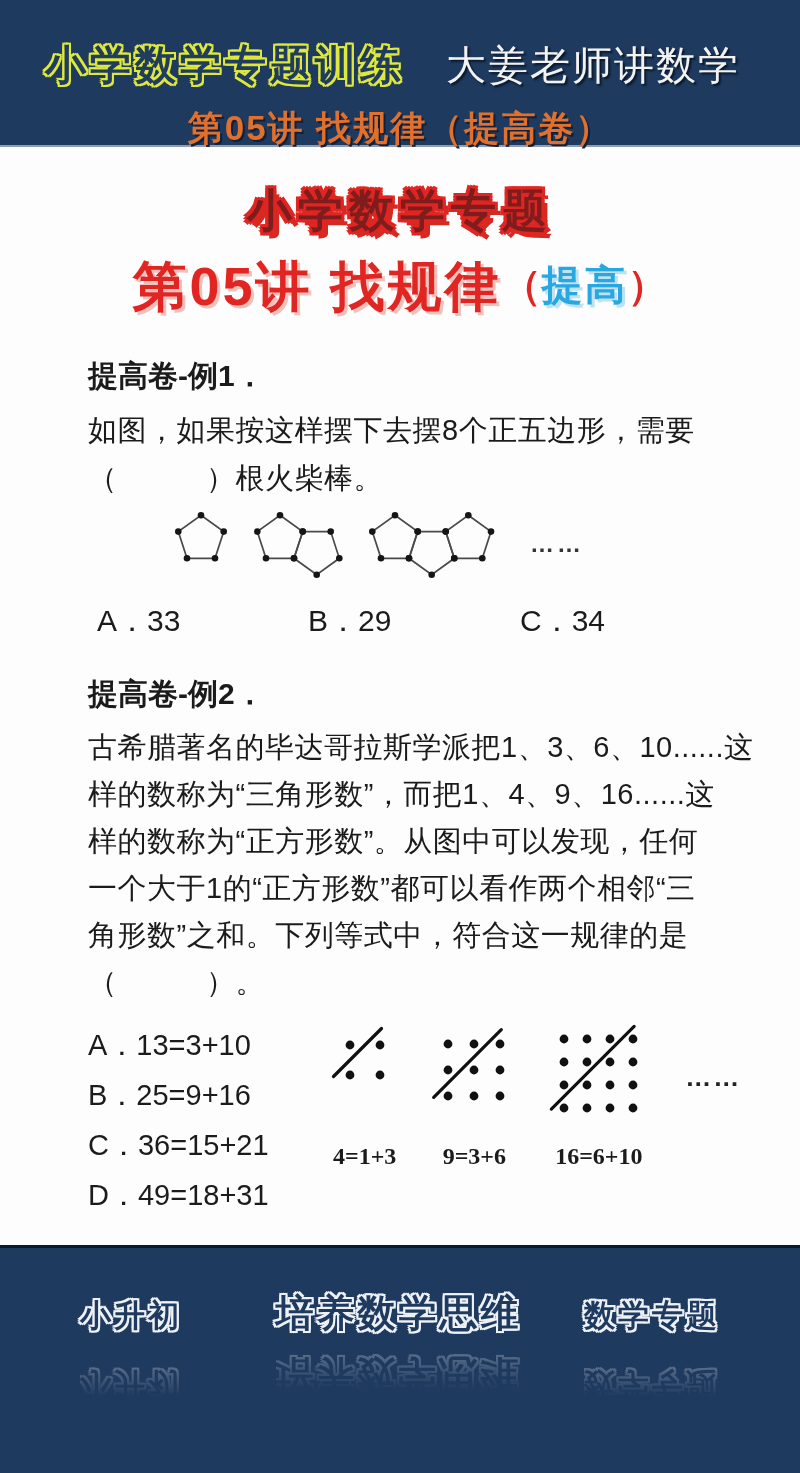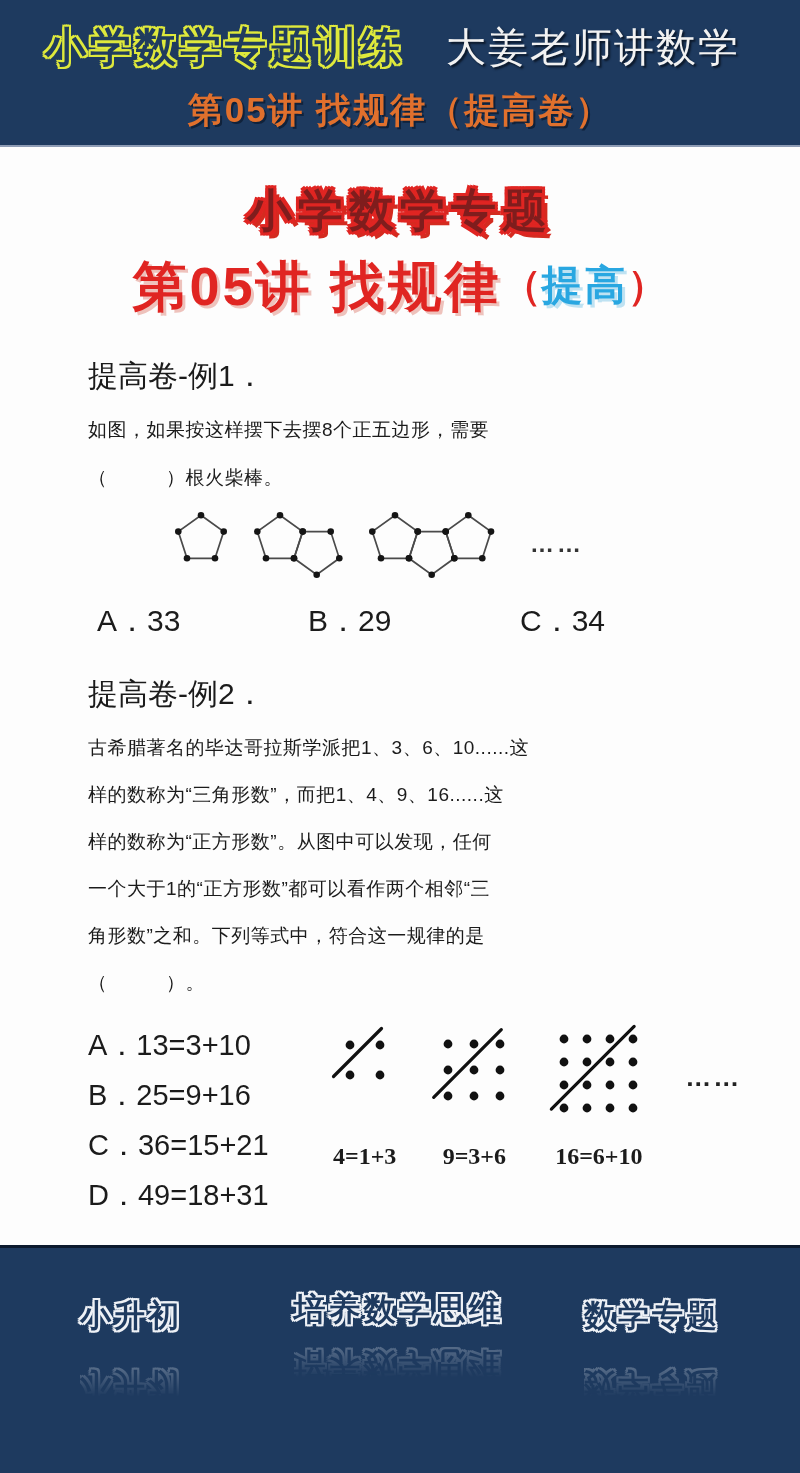--- a/index.html
+++ b/index.html
@@ -10,21 +10,21 @@
   *{margin:0;padding:0;box-sizing:border-box;}
   html,body{background:#777;}
   body{font-family:"Liberation Sans","DejaVu Sans",sans-serif;}
   .page{width:800px;height:1473px;background:var(--paper);position:relative;
         margin:0 auto;overflow:hidden;color:var(--ink);}
 
   
   .top{height:147px;background:var(--navy);border-bottom:2px solid #8e9cb5;
        position:relative;}
   .top-row{display:flex;justify-content:space-between;align-items:center;
-           padding:20px 60px 0 45px;}
+           padding:38px 60px 0 45px;}
   .logo{font-size:41px;font-weight:bold;letter-spacing:4px;color:#203c5e;
         text-shadow:-2px -2px 0 var(--yellow),0 -2px 0 var(--yellow),2px -2px 0 var(--yellow),
                     -2px 0 0 var(--yellow),2px 0 0 var(--yellow),
                     -2px 2px 0 var(--yellow),0 2px 0 var(--yellow),2px 2px 0 var(--yellow);}
   .brand{font-family:"Liberation Serif","DejaVu Serif",serif;font-size:40px;
          color:#f2f2f2;letter-spacing:2px;text-shadow:2px 2px 2px #0b1728;}
   .banner{text-align:center;margin-top:12px;font-size:35px;font-weight:bold;
           color:var(--orange);letter-spacing:2px;
           text-shadow:2px 2px 0 #10223b;}
 
@@ -38,22 +38,22 @@
                   6px 6px 0 #d42b20;}
   .t2{text-align:center;margin-top:14px;line-height:64px;white-space:nowrap;}
   .t2-main{font-size:54px;font-weight:bold;color:var(--red);letter-spacing:3px;
            text-shadow:3px 3px 0 var(--pink);}
   .t2-paren{font-size:40px;font-weight:bold;color:var(--red);vertical-align:6px;}
   .t2-blue{font-size:41px;font-weight:bold;color:var(--blue);vertical-align:6px;
            letter-spacing:2px;text-shadow:3px 3px 0 var(--blue-light);}
 
   .ex1{margin-top:28px;}
   .ex2{margin-top:40px;}
-  .ex-head{font-size:30px;font-weight:normal;line-height:32px;margin-bottom:14px;}
-  .line{font-size:19px;line-height:48px;letter-spacing:0.5px;white-space:nowrap;}
+  .ex-head{font-size:30px;font-weight:bold;line-height:32px;margin-bottom:14px;}
+  .line{font-size:29px;line-height:48px;letter-spacing:0.5px;white-space:nowrap;}
   .para .line{line-height:47px;}
 
   .pent-fig{margin:4px 0 0 72px;height:82px;display:flex;align-items:center;}
   .pent-fig svg{overflow:visible;}
   .fig-dots1{font-size:24px;font-weight:bold;letter-spacing:3px;color:#333;
              margin-left:22px;margin-top:-6px;}
   .opt-row{display:flex;margin-top:16px;font-size:30px;line-height:34px;}
   .opt-row span{display:inline-block;padding-left:9px;}
   .opt-row span:nth-child(1){width:211px;}
   .opt-row span:nth-child(2){width:212px;}
@@ -73,21 +73,21 @@
   
   .foot{height:228px;background:var(--navy);border-top:3px solid var(--navy-dark);
         display:flex;justify-content:space-between;padding:40px 80px 0;}
   .f-item{display:flex;flex-direction:column;align-items:center;}
   .f-item.side{margin-top:7px;gap:16px;}
   .f-text{font-weight:bold;letter-spacing:3px;color:var(--navy);white-space:nowrap;
           text-shadow:-2px -2px 0 #eef1f6,0 -2px 0 #eef1f6,2px -2px 0 #eef1f6,
                       -2px 0 0 #eef1f6,2px 0 0 #eef1f6,
                       -2px 2px 0 #eef1f6,0 2px 0 #eef1f6,2px 2px 0 #eef1f6;}
   .side .f-text{font-size:31px;}
-  .center .f-text{font-size:32px;margin-left:31px;}
+  .center .f-text{font-size:38px;margin-left:31px;}
   .f-ref{margin-top:10px;transform:scaleY(-1);opacity:.3;filter:blur(0.6px);
          -webkit-mask-image:linear-gradient(to top,rgba(0,0,0,.9) 10%,transparent 80%);
          mask-image:linear-gradient(to top,rgba(0,0,0,.9) 10%,transparent 80%);}
 </style>
 </head>
 <body>
 
 <div class="page">
 
   <header class="top">

